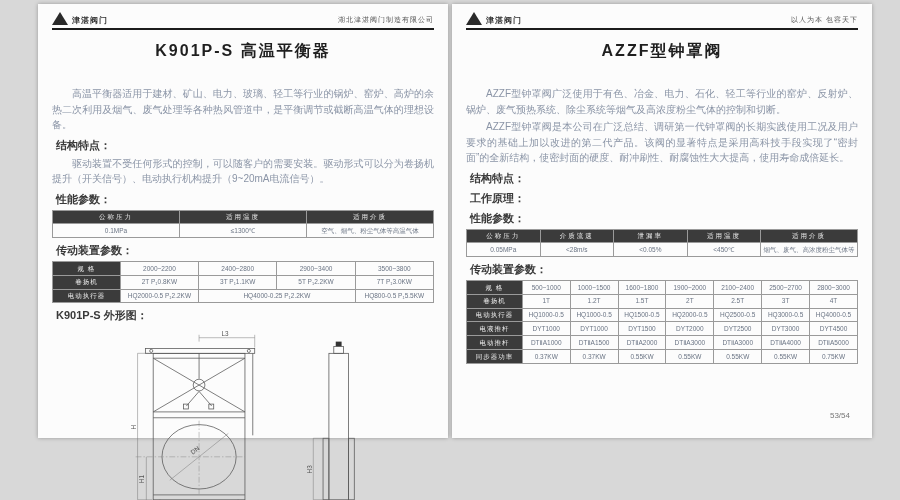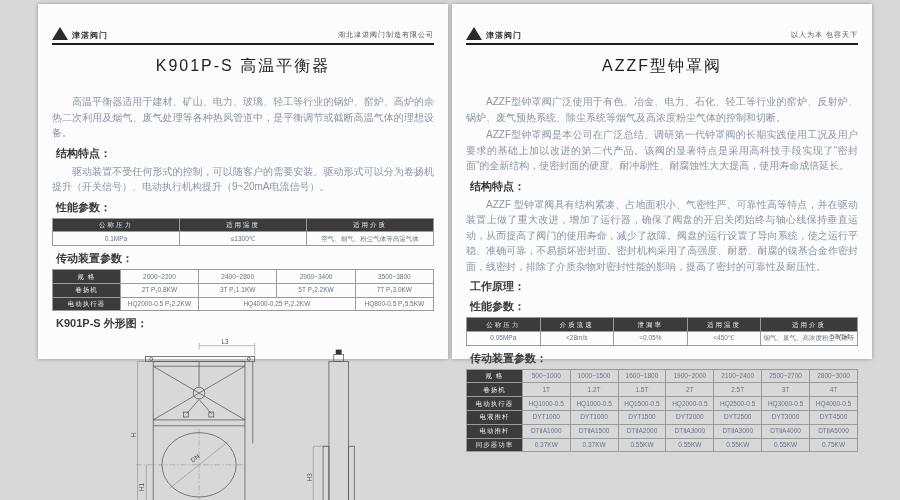--- a/index.html
+++ b/index.html
@@ -3,33 +3,33 @@
 <meta charset="utf-8">
 <style>
   html,body{margin:0;padding:0;}
   body{
     width:900px;height:500px;
     background:#d8d8d8;
     font-family:"Liberation Sans",sans-serif;
     position:relative;overflow:hidden;
   }
   .page{
-    position:absolute;top:4px;height:355px;background:#fcfcfc;
+    position:absolute;top:4px;height:434px;background:#fcfcfc;
     box-shadow:0 0 4px rgba(0,0,0,.3);
-    box-sizing:border-box;padding:21px 14px 6px 14px;
+    box-sizing:border-box;padding:6px 14px 6px 14px;
   }
   #page-left{left:38px;width:410px;}
   #page-right{left:452px;width:420px;}
   .hdr{display:flex;justify-content:space-between;align-items:flex-end;padding:2px 0 3px;}
   .logo{display:flex;align-items:flex-end;gap:4px;}
   .logo-tri{width:0;height:0;border-left:8px solid transparent;border-right:8px solid transparent;border-bottom:13px solid #2a2a2a;}
   .logo-txt{font-size:8px;font-weight:bold;color:#333;letter-spacing:1px;line-height:1;}
   .hdr-right{font-size:7px;color:#555;letter-spacing:1px;}
   .hdr-rule{height:2px;background:#1c1c1c;}
-  .title{text-align:center;font-size:16px;font-weight:normal;color:#1f1f1f;letter-spacing:2px;margin:11px 0 17px;}
+  .title{text-align:center;font-size:16px;font-weight:bold;color:#1f1f1f;letter-spacing:2px;margin:11px 0 24px;}
   .para{font-size:10px;color:#8a94a6;line-height:1.55;text-indent:2em;margin:0 0 2px;text-align:justify;}
   .sec-h{font-size:11px;font-weight:bold;color:#3a3a3a;margin:5px 4px 3px;}
   table{width:100%;border-collapse:collapse;font-size:6.5px;margin:1px 0 3px;table-layout:fixed;}
   th,td{border:1px solid #9a9a9a;padding:2.5px 1px;text-align:center;color:#6a7484;line-height:1.2;overflow:hidden;}
   th{background:#3b3b3b;color:#eee;font-weight:normal;letter-spacing:2px;}
   td.lbl{background:#3b3b3b;color:#eee;letter-spacing:1px;}
   .drawing{display:flex;justify-content:center;margin-top:3px;}
   .pgnum{position:absolute;right:22px;bottom:18px;font-size:8px;color:#777;}
   svg .thin{stroke:#5a5a5a;stroke-width:0.8;fill:none;}
   svg .dim{stroke:#777;stroke-width:0.5;fill:none;}
@@ -189,21 +189,20 @@
     <div class="hdr-right">以人为本  包容天下</div>
   </div>
   <div class="hdr-rule"></div>
 
   <div class="title">AZZF型钟罩阀</div>
 
   <p class="para">AZZF型钟罩阀广泛使用于有色、冶金、电力、石化、轻工等行业的窑炉、反射炉、锅炉、废气预热系统、除尘系统等烟气及高浓度粉尘气体的控制和切断。</p>
   <p class="para">AZZF型钟罩阀是本公司在广泛总结、调研第一代钟罩阀的长期实践使用工况及用户要求的基础上加以改进的第二代产品。该阀的显著特点是采用高科技手段实现了“密封面”的全新结构，使密封面的硬度、耐冲刷性、耐腐蚀性大大提高，使用寿命成倍延长。</p>
 
   <div class="sec-h">结构特点：</div>
-  <p class="para">AZZF 型钟罩阀具有结构紧凑、占地面积小、气密性严、可靠性高等特点，并在驱动装置上做了重大改进，增加了运行器，确保了阀盘的开启关闭始终与轴心线保持垂直运动，从而提高了阀门的使用寿命，减少了故障。阀盘的运行设置了导向系统，使之运行平稳、准确可靠，不易损坏密封面。密封机构采用了高强度、耐磨、耐腐的镍基合金作密封面，线密封，排除了介质杂物对密封性能的影响，提高了密封的可靠性及耐压性。</p>
 
   <div class="sec-h">工作原理：</div>
 
   <div class="sec-h">性能参数：</div>
   <table>
     <tbody>
         <tr>
       <th>公称压力</th>
       <th>介质流速</th>
       <th>泄漏率</th>

